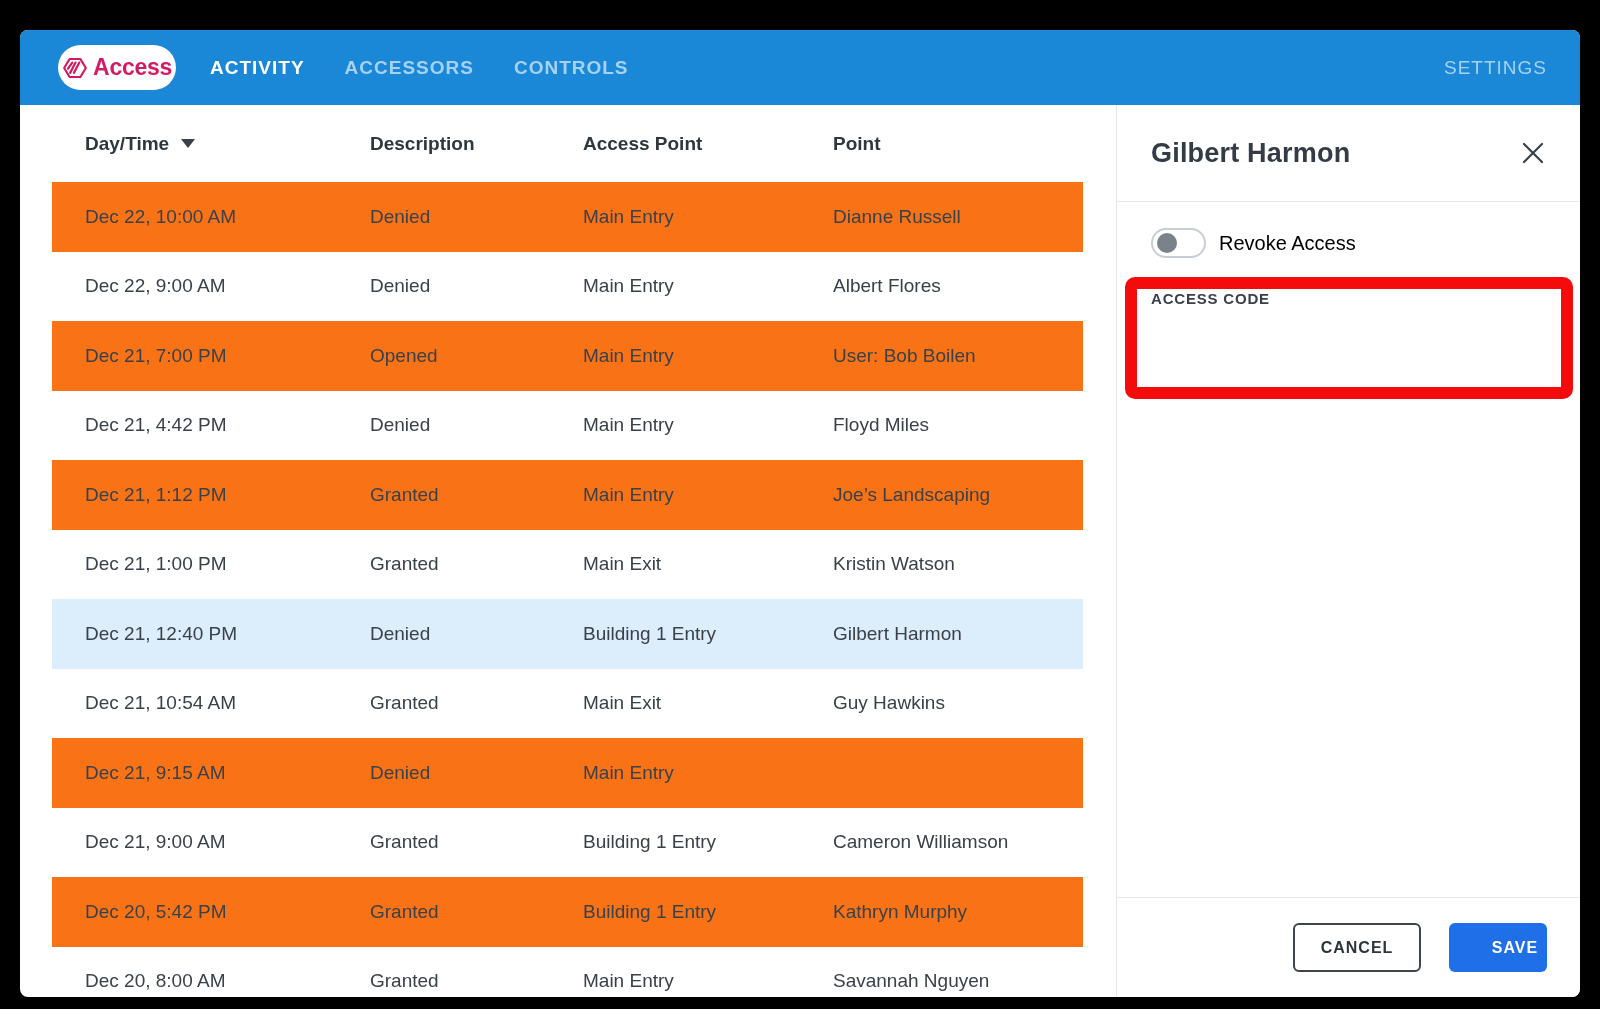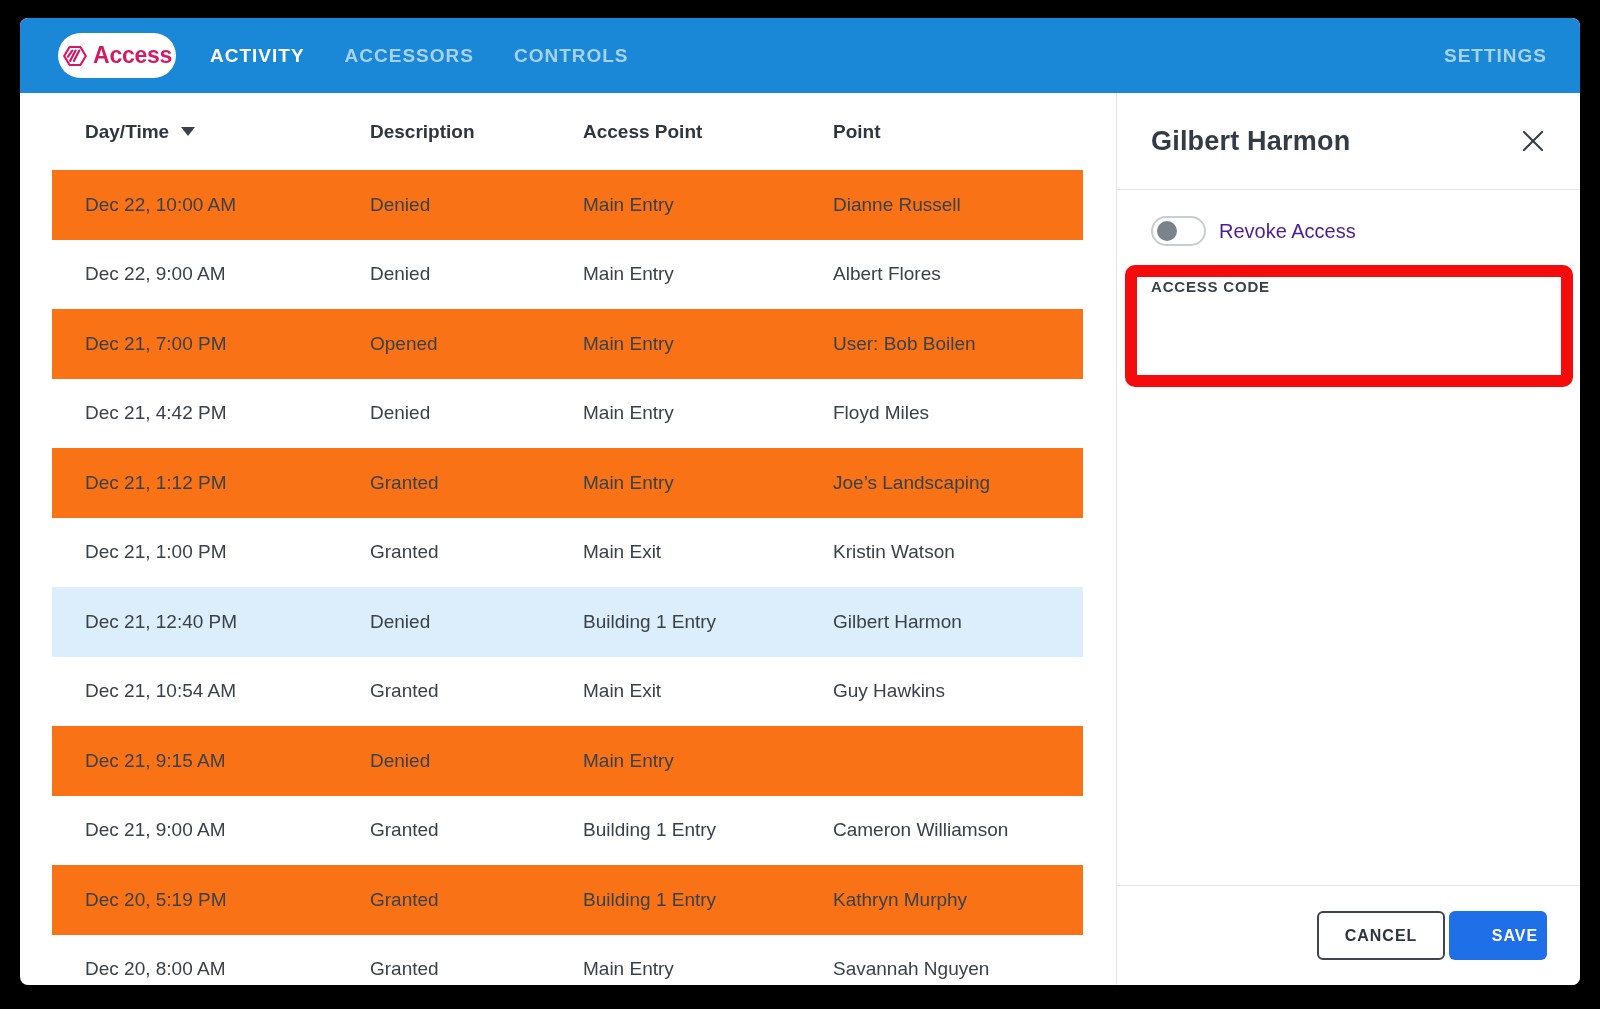--- a/index.html
+++ b/index.html
@@ -1,41 +1,41 @@
 <!DOCTYPE html>
 <html><head>
 <meta charset="utf-8">
 <style>
   html,body{margin:0;padding:0;}
   body{
     width:1600px;height:1009px;position:relative;background:#000;
     font-family:"Liberation Sans", sans-serif;overflow:hidden;
   }
   .window{
-    position:absolute;left:20px;top:18px;width:1560px;height:967px;
+    position:absolute;left:20px;top:30px;width:1560px;height:967px;
     background:#fff;border-radius:8px;overflow:hidden;
   }
   
   .navbar{
     height:75px;background:#1A87D7;display:flex;align-items:center;
     padding:0 33px 0 38px;box-sizing:border-box;
   }
   .brand-pill{
     width:118px;height:45px;border-radius:23px;background:#fff;
     display:flex;align-items:center;justify-content:center;gap:5px;flex:none;
   }
   .brand-pill svg{display:block;}
   .brand-name{color:#D31A63;font-size:23px;font-weight:bold;letter-spacing:-0.3px;}
   .nav-tabs{display:flex;gap:40px;margin-left:34px;}
   .nav-tab{
     font-size:19px;font-weight:bold;letter-spacing:1px;color:#A6D2F1;cursor:pointer;
   }
   .nav-tab.active{color:#FFFFFF;}
   .nav-settings{
-    margin-left:auto;font-size:19px;font-weight:bold;letter-spacing:1px;color:#A6D2F1;cursor:pointer;
+    margin-left:auto;font-size:19px;font-weight:normal;letter-spacing:1px;color:#A6D2F1;cursor:pointer;
   }
   
   .main{display:flex;height:892px;position:relative;}
   .table-area{width:1096px;box-sizing:border-box;padding-left:32px;flex:none;overflow:hidden;}
   .table{width:1031px;}
   .thead,.row{
     display:grid;grid-template-columns:285px 213px 250px 1fr;
     align-items:center;padding-left:33px;box-sizing:border-box;
   }
   .thead{height:77px;font-size:19px;font-weight:bold;color:#2F363D;}
@@ -62,38 +62,38 @@
   .panel-body{padding:0 34px;}
   .toggle-row{margin-top:26px;display:flex;align-items:center;}
   .toggle{
     width:55px;height:30px;border:2px solid #C8CDD3;border-radius:16px;
     background:#fff;position:relative;box-sizing:border-box;cursor:pointer;flex:none;
   }
   .toggle-knob{
     position:absolute;left:4px;top:3px;width:20px;height:20px;border-radius:50%;
     background:#7A828B;
   }
-  .toggle-label{margin-left:13px;font-size:20px;color:#4c1d95;}
+  .toggle-label{margin-left:13px;font-size:20px;color:#000000;}
   .field-label{
     margin-top:32px;font-size:15px;font-weight:bold;letter-spacing:0.8px;color:#39404A;
   }
   .text-input{
     margin-top:13px;width:395px;height:51px;box-sizing:border-box;
     border:1px solid #C9CED5;border-radius:7px;padding:0 17px;
     font-family:"Liberation Sans", sans-serif;font-size:20px;color:#3A4149;outline:none;
   }
   .red-annotation{
     position:absolute;left:8px;top:172px;width:448px;height:122px;
     border:12px solid #F40B0B;border-radius:10px;box-sizing:border-box;
     pointer-events:none;z-index:5;
   }
   .panel-footer{
     position:absolute;left:0;right:0;bottom:0;height:100px;
     border-top:1px solid #E6E9EC;box-sizing:border-box;
-    display:flex;align-items:center;justify-content:flex-end;gap:4px;padding-right:33px;
+    display:flex;align-items:center;justify-content:flex-end;gap:28px;padding-right:33px;
   }
   .btn{
     height:49px;border-radius:6px;font-family:"Liberation Sans", sans-serif;
     font-size:16px;font-weight:bold;letter-spacing:1px;cursor:pointer;
     display:flex;align-items:center;justify-content:center;box-sizing:border-box;
   }
   .btn-cancel{width:128px;background:#fff;border:2px solid #3F454C;color:#2E343B;}
   .btn-save{width:98px;background:#1F6FE8;border:none;color:#fff;padding-left:40px;}
 </style>
 </head>
@@ -189,21 +189,21 @@
               <div class="cell">Main Entry</div>
               <div class="cell"></div>
             </div>
             <div class="row">
               <div class="cell">Dec 21, 9:00 AM</div>
               <div class="cell">Granted</div>
               <div class="cell">Building 1 Entry</div>
               <div class="cell">Cameron Williamson</div>
             </div>
             <div class="row alt">
-              <div class="cell">Dec 20, 5:19 PM</div>
+              <div class="cell">Dec 20, 5:42 PM</div>
               <div class="cell">Granted</div>
               <div class="cell">Building 1 Entry</div>
               <div class="cell">Kathryn Murphy</div>
             </div>
             <div class="row">
               <div class="cell">Dec 20, 8:00 AM</div>
               <div class="cell">Granted</div>
               <div class="cell">Main Entry</div>
               <div class="cell">Savannah Nguyen</div>
             </div>

